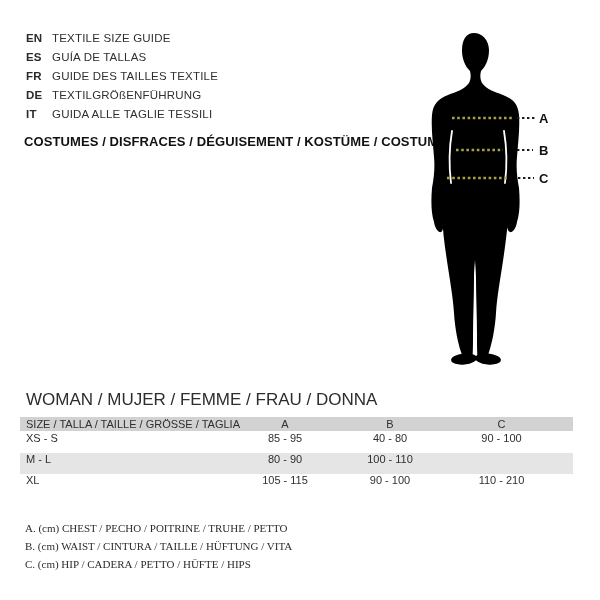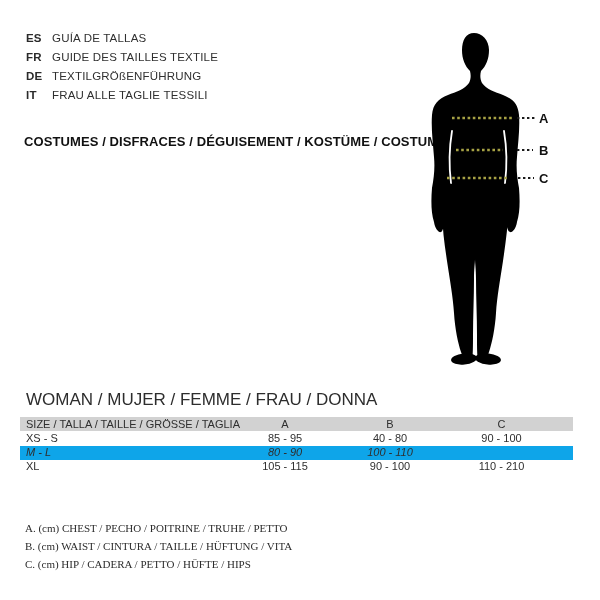--- a/index.html
+++ b/index.html
@@ -12,44 +12,47 @@
   .lang-row{height:19px;line-height:19px;font-size:11.5px;letter-spacing:.2px;white-space:nowrap;}
   .lang-code{display:inline-block;width:26px;font-weight:700;color:#2a2a2a;}
   .lang-label{color:#2f2f2f;}
   .category-title{
     position:absolute;left:24px;top:134px;font-size:13px;font-weight:700;color:#111;
     letter-spacing:.1px;white-space:nowrap;
   }
   .figure-wrap{position:absolute;left:425px;top:25px;width:140px;height:350px;}
   .group-title{position:absolute;left:26px;top:394px;font-size:17px;line-height:12px;color:#2d2d2d;white-space:nowrap;}
   .size-table{position:absolute;left:20px;top:417px;width:553px;font-size:11px;color:#2f2f2f;}
-  .t-row{display:grid;grid-template-columns:200px 130px 80px 143px;height:14px;line-height:13px;}
+  .t-row{display:grid;grid-template-columns:200px 130px 80px 143px;height:21px;line-height:13px;}
   .t-row.head{height:14px;line-height:14px;background:#d2d2d2;border-bottom:1px solid #fff;}
-  .t-row.stripe{background:#0ea5e9;font-style:italic;}
+  .t-row.stripe{background:#e5e5e5;}
   .c-size{padding-left:6px;text-align:left;white-space:nowrap;}
   .c-val{text-align:center;white-space:nowrap;}
   .legend{position:absolute;left:25px;top:519px;font-family:Liberation Serif, serif;}
   .legend-line{height:18px;line-height:18px;font-size:11px;color:#2c2c2c;white-space:nowrap;}
   .marker-label{font-weight:700;font-size:13px;fill:#111;font-family:"Liberation Sans","DejaVu Sans",sans-serif;}
 </style>
 </head>
 <body>
 
 <div class="lang-list">
   <div class="lang-row">
+    <span class="lang-code">EN</span><span class="lang-label">TEXTILE SIZE GUIDE</span>
+  </div>
+  <div class="lang-row">
     <span class="lang-code">ES</span><span class="lang-label">GUÍA DE TALLAS</span>
   </div>
   <div class="lang-row">
     <span class="lang-code">FR</span><span class="lang-label">GUIDE DES TAILLES TEXTILE</span>
   </div>
   <div class="lang-row">
     <span class="lang-code">DE</span><span class="lang-label">TEXTILGRÖßENFÜHRUNG</span>
   </div>
   <div class="lang-row">
-    <span class="lang-code">IT</span><span class="lang-label">FRAU ALLE TAGLIE TESSILI</span>
+    <span class="lang-code">IT</span><span class="lang-label">GUIDA ALLE TAGLIE TESSILI</span>
   </div>
 </div>
 
 <div class="category-title">COSTUMES / DISFRACES / DÉGUISEMENT / KOSTÜME / COSTUMI</div>
 
 <div class="figure-wrap">
   <svg width="140" height="350" viewBox="0 0 140 350">
     <path fill="#000000" d="M49,8
       C57,8 64,15 64,25 C64,34 61,41 56,46 C55,50 55,54 57,58
       C61,64 70,67 78,70 C88,74 93,79 94,90 C95,104 93,118 92,132

